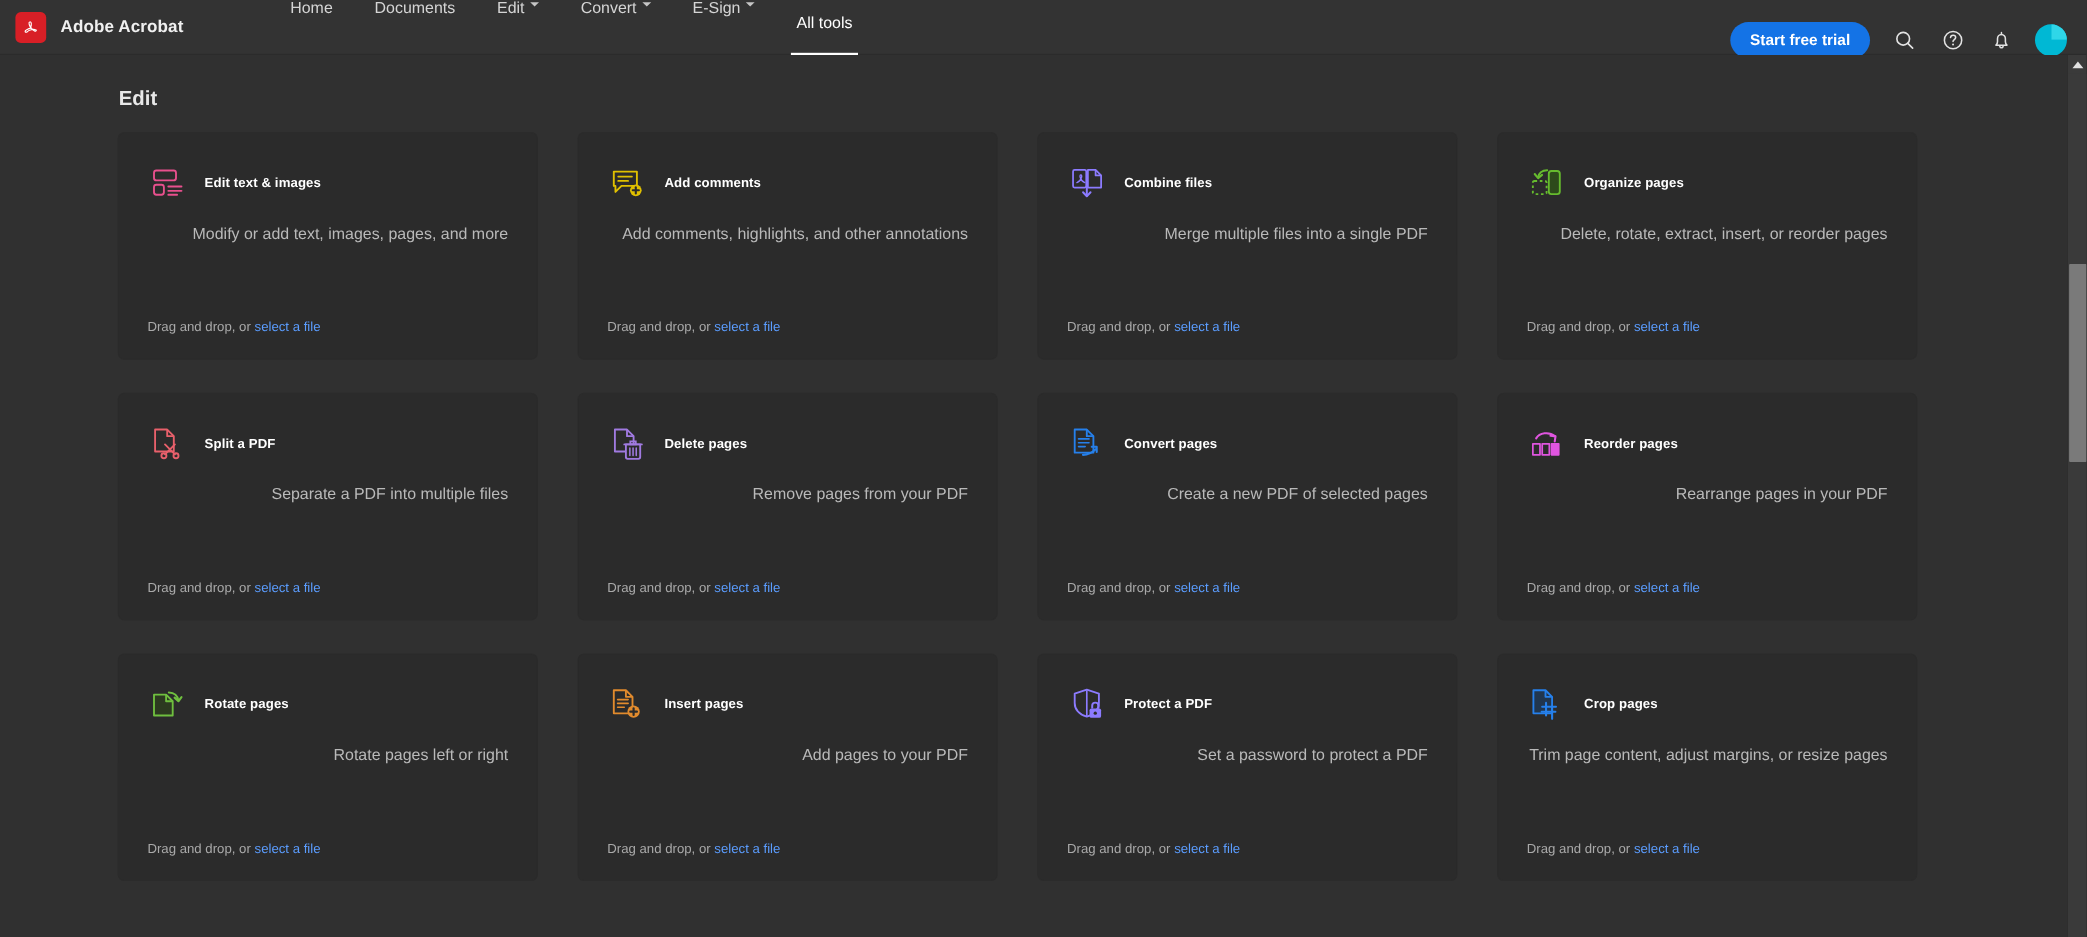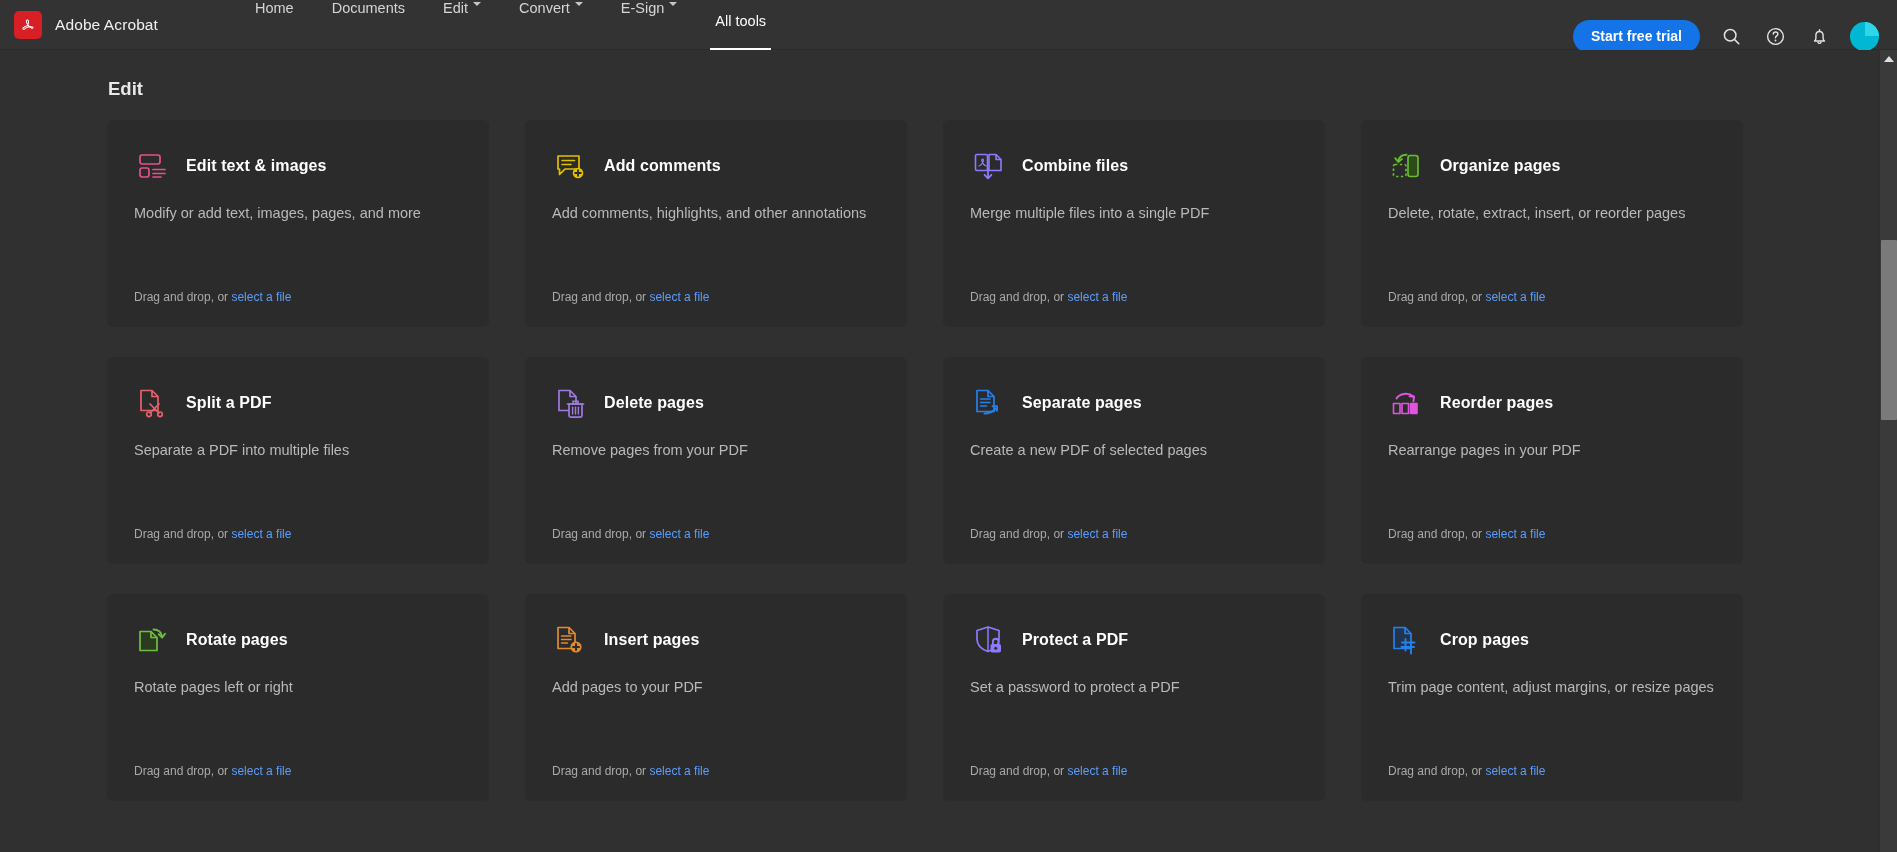--- a/index.html
+++ b/index.html
@@ -24,21 +24,21 @@
   .acrobat-logo {
     width: 28px; height: 28px;
     background: #d81f26;
     border-radius: 5px;
     display: flex; align-items: center; justify-content: center;
   }
   .acrobat-logo svg { display: block; }
   .brand-name {
     color: #f0f0f0;
     font-size: 15.5px;
-    font-weight: normal;
+    font-weight: bold;
     letter-spacing: .1px;
   }
 
   .navtabs {
     display: flex;
     align-items: stretch;
     height: 50px;
     margin-left: 78px;
   }
   .navtab {
@@ -153,29 +153,30 @@
     margin-bottom: 18px;
   }
   .card-icon {
     width: 38px; height: 38px;
     flex: 0 0 38px;
     display: flex; align-items: center; justify-content: center;
   }
   .card-icon svg { display: block; }
   .card-title {
     color: #ffffff;
-    font-size: 16px;
+    font-size: 12px;
     font-weight: bold;
     letter-spacing: .1px;
   }
   .card-desc {
     color: #b9b9b9;
     font-size: 14.5px;
     line-height: 1.48;
     flex: 1 1 auto;
+    text-align: right;
   }
   .card-foot {
     color: #a9a9a9;
     font-size: 12px;
     margin-top: 4px;
   }
   .card-foot .link {
     color: #5b9dff;
     cursor: pointer;
   }
@@ -413,21 +414,21 @@
             <svg width="34" height="34" viewBox="0 0 34 34" aria-hidden="true">
               <path d="M5 4.5h11l6 6v15H5z" fill="none" stroke="#2680eb" stroke-width="1.7" stroke-linejoin="round"></path>
               <path d="M16 4.5v6h6" fill="none" stroke="#2680eb" stroke-width="1.7" stroke-linejoin="round"></path>
               <line x1="8.5" y1="13" x2="18" y2="13" stroke="#2680eb" stroke-width="1.5" stroke-linecap="round"></line>
               <line x1="8.5" y1="16.5" x2="18" y2="16.5" stroke="#2680eb" stroke-width="1.5" stroke-linecap="round"></line>
               <line x1="8.5" y1="20" x2="14.5" y2="20" stroke="#2680eb" stroke-width="1.5" stroke-linecap="round"></line>
               <path d="M12.5 27.5c4 0 8-1.5 11.5-5" fill="none" stroke="#2680eb" stroke-width="1.9" stroke-linecap="round"></path>
               <path d="M20.5 20.2h4.5v4.6" fill="none" stroke="#2680eb" stroke-width="1.9" stroke-linecap="round" stroke-linejoin="round"></path>
             </svg>
           </span>
-          <span class="card-title">Separate pages</span>
+          <span class="card-title">Convert pages</span>
         </div>
         <div class="card-desc">Create a new PDF of selected pages</div>
         <div class="card-foot">
           <span>Drag and drop, or </span><span class="link">select a file</span>
         </div>
       </div>
 
       <div class="card">
         <div class="card-head">
           <span class="card-icon">

